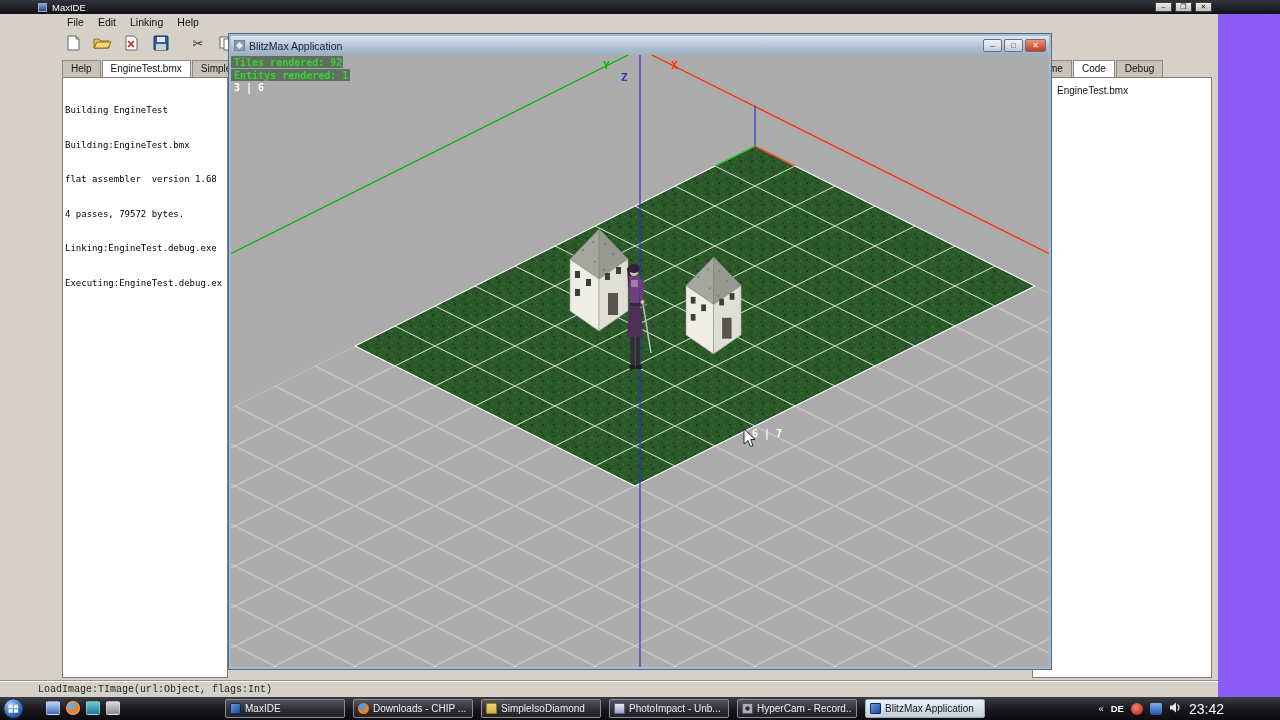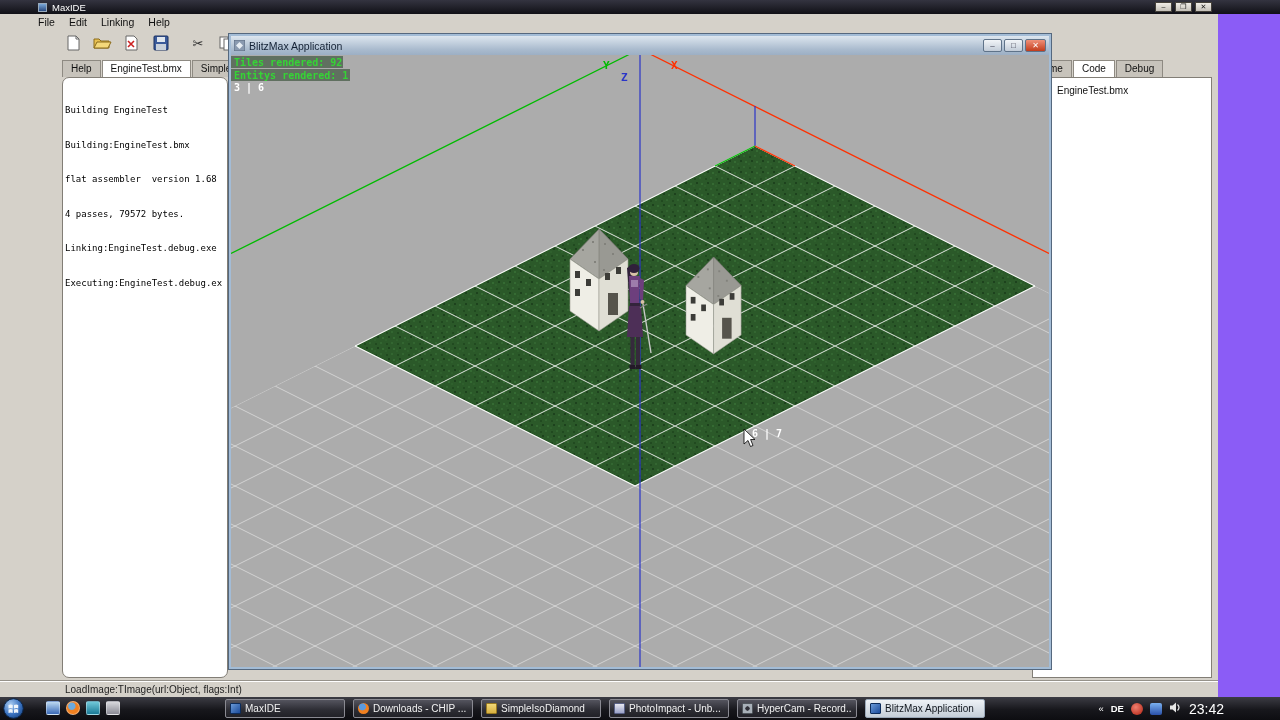--- a/index.html
+++ b/index.html
@@ -13,46 +13,46 @@
     color:#fff; font-size:9.5px; z-index:2; }
   .app-ico { width:9px; height:9px; margin-left:38px; margin-right:5px;
     background:linear-gradient(#7aa8d8,#2a4a80); border:1px solid #9ab; }
   .win-controls { position:absolute; right:68px; top:2px; display:flex; gap:3px; }
   .win-controls span { width:17px; height:10px; background:linear-gradient(#efece6,#c5c1b9);
     border:1px solid #45413a; color:#222; font-size:7px; line-height:8px; text-align:center; }
 
   
   .ide-body { position:absolute; left:0; top:14px; width:1218px; height:683px; background:#d5d1c9; z-index:1; }
   .menubar { position:absolute; left:0; top:0; width:100%; height:15px; display:flex;
-    padding-left:31px; align-items:center; font-size:10.5px; color:#111; }
+    padding-left:60px; align-items:center; font-size:10.5px; color:#111; }
   .menubar span { padding:1px 7px; }
   .toolbar { position:absolute; left:0; top:15px; width:100%; height:28px; display:flex;
     align-items:center; padding-left:62px; gap:5px; }
   .tbtn { width:24px; height:21px; display:flex; align-items:center; justify-content:center; }
   .tbtn.gap { margin-left:8px; }
   .cutglyph { font-size:13px; color:#333; }
 
   .tabrow { position:absolute; top:46px; height:17px; display:flex; font-size:10px; color:#111; }
   .tabrow.lft { left:62px; }
   .tabrow.rgt { left:1040px; }
   .tab { padding:2px 8px; background:#c7c3bb; border:1px solid #8e8a82; border-bottom:none;
     margin-right:1px; white-space:nowrap; }
   .tab.active { background:#ffffff; }
 
   .panel { position:absolute; top:63px; background:#fff; border:1px solid #827e76; overflow:hidden; }
-  .panel.lft { left:62px; width:166px; height:601px;border-radius:7px; }
+  .panel.lft { left:62px; width:166px; height:601px; }
   .panel.rgt { left:1032px; width:180px; height:601px; }
   .output { font-family:"DejaVu Sans Mono", monospace; font-size:9px; line-height:11.5px;
     padding:4px 2px; white-space:pre; color:#000; }
   .filelist { font-size:10px; padding:7px 4px 0 24px; color:#111; white-space:nowrap; }
 
   .statusbar { position:absolute; left:0; top:666px; width:1218px; height:17px; background:#d5d1c9;
     border-top:1px solid #96928a; box-shadow:inset 0 1px 0 #fff; font-size:10px; color:#222;
     display:flex; align-items:center; }
-  .status-left { margin-left:65px; }
+  .status-left { margin-left:38px;font-family:Liberation Mono, monospace; }
   .status-right { position:absolute; right:18px;margin-top:36px; }
 
   
   .blitz { position:absolute; left:228px; top:33px; width:824px; height:637px;
     background:#a3bcd6; border:1px solid #55687e; padding:2px; z-index:3; }
   .blitz-title { height:19px; background:linear-gradient(#dde6ef,#aabbce 70%,#9cafc4);
     display:flex; align-items:center; padding:0 3px; font-size:10.5px; color:#142235; }
   .blitz-title .t { margin-left:4px; }
   .blitz-controls { margin-left:auto; display:flex; gap:2px; }
   .blitz-controls span { width:19px; height:13px; border:1px solid #5f7389; border-radius:2px;

